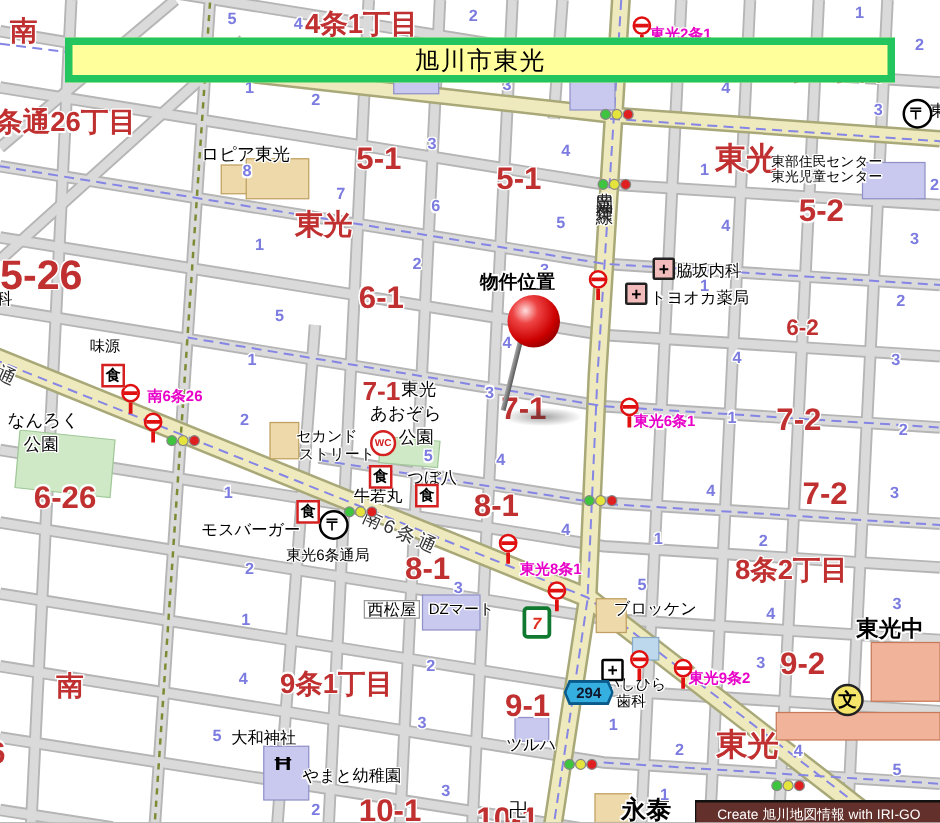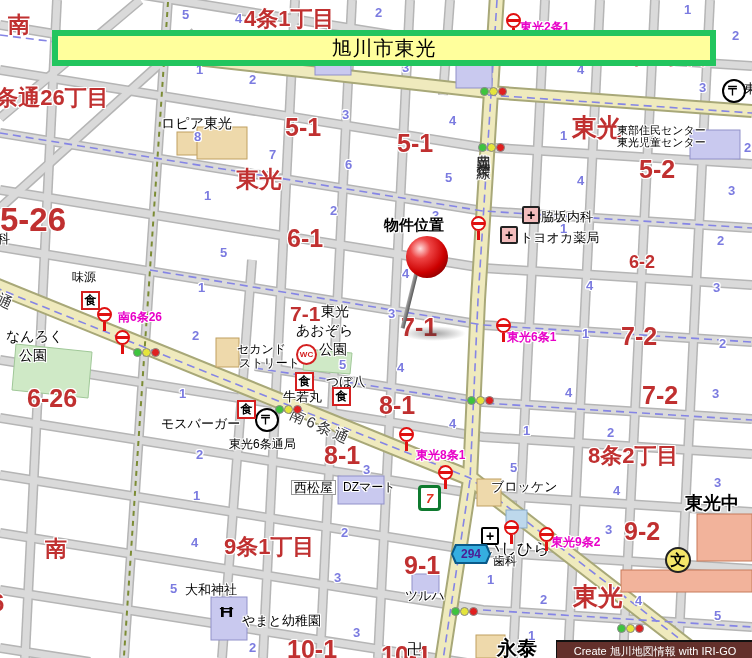--- a/index.html
+++ b/index.html
@@ -34,21 +34,21 @@
            display:flex;align-items:center;justify-content:center;font-size:12px;font-weight:bold;color:#000;}
   .ic-wc{width:17px;height:17px;background:#fff;border:2px solid #d42020;border-radius:50%;
            display:flex;align-items:center;justify-content:center;font-size:8px;font-weight:bold;color:#d42020;}
   .ic-seven{width:17px;height:20px;background:#fff;border:3px solid #0f7a2f;border-radius:4px;
            display:flex;align-items:center;justify-content:center;font-size:13px;font-weight:bold;font-style:italic;color:#e03020;}
   .ic-school{width:22px;height:22px;background:#f5e66a;border:2px solid #222;border-radius:50%;
            display:flex;align-items:center;justify-content:center;font-size:15px;font-weight:bold;color:#000;}
   .ic-shield{width:40px;height:20px;background:#0a5a8a;clip-path:polygon(10% 0,90% 0,100% 50%,90% 100%,10% 100%,0 50%);
            display:flex;align-items:center;justify-content:center;}
   .ic-shield .in{width:36px;height:16px;background:#35aee0;clip-path:polygon(10% 0,90% 0,100% 50%,90% 100%,10% 100%,0 50%);
-           display:flex;align-items:center;justify-content:center;font-size:12px;font-weight:bold;color:#4c1d95;}
+           display:flex;align-items:center;justify-content:center;font-size:12px;font-weight:bold;color:#0f172a;}
   .ic-torii{font-size:15px;font-weight:bold;color:#000;transform:scaleX(1.25);}
   #banner{position:absolute;left:52px;top:30px;width:652px;height:24px;background:#ffff9c;
           border:6px solid #22c55e;z-index:10;display:flex;align-items:center;justify-content:center;
           font-size:20px;color:#000;letter-spacing:1px;}
   #credit{position:absolute;left:556px;top:640px;width:196px;height:18px;background:#63302b;
           border-top:2px solid #111;border-left:1px solid #111;z-index:10;color:#fff;font-size:11px;
           display:flex;align-items:center;justify-content:center;white-space:nowrap;}
   #pin-shadow{position:absolute;left:402px;top:326px;width:64px;height:15px;z-index:5;
           background:radial-gradient(ellipse,rgba(50,50,50,.45),rgba(50,50,50,0) 70%);}
   #pin-stick{position:absolute;left:415px;top:270px;width:4px;height:60px;z-index:6;
@@ -225,21 +225,21 @@
       <div class="lbl poi" style="left: 319px; top: 342px; font-size: 14px;">公園</div>
       <div class="lbl poi" style="left: 237px; top: 343px; font-size: 12px;">セカンド</div>
       <div class="lbl poi" style="left: 239px; top: 357px; font-size: 12px;">ストリート</div>
       <div class="lbl poi" style="left: 326px; top: 375px; font-size: 13px;">つぼ八</div>
       <div class="lbl poi" style="left: 283px; top: 390px; font-size: 13px;">牛若丸</div>
       <div class="lbl poi" style="left: 161px; top: 417px; font-size: 13px;">モスバーガー</div>
       <div class="lbl poi" style="left: 229px; top: 438px; font-size: 12px; text-align: right;">東光6条通局</div>
       <div class="lbl poi boxed" style="left: 291px; top: 480px; font-size: 13px;">西松屋</div>
       <div class="lbl poi" style="left: 343px; top: 481px; font-size: 12px;">DZマート</div>
       <div class="lbl poi" style="left: 491px; top: 480px; font-size: 13px; font-family: Liberation Serif, serif;">ブロッケン</div>
-      <div class="lbl poi" style="left: 484px; top: 541px; font-size: 16px;">いしひら</div>
+      <div class="lbl poi" style="left: 484px; top: 541px; font-size: 12px;">いしひら</div>
       <div class="lbl poi" style="left: 493px; top: 555px; font-size: 12px;">歯科</div>
       <div class="lbl poib" style="left: 685px; top: 494px; font-size: 18px;">東光中</div>
       <div class="lbl poi" style="left: 405px; top: 589px; font-size: 13px;">ツルハ</div>
       <div class="lbl poi" style="left: 185px; top: 583px; font-size: 13px;">大和神社</div>
       <div class="lbl poi" style="left: 242px; top: 614px; font-size: 13px;">やまと幼稚園</div>
       <div class="lbl poib" style="left: 497px; top: 638px; font-size: 20px;">永泰</div>
       <div class="lbl poi" style="left: 407px; top: 641px; font-size: 15px;">卍</div>
       <div class="lbl poi" style="left: -3px; top: 232px; font-size: 13px;">科</div>
       <div class="lbl poi" style="left: 744px; top: 82px; font-size: 13px;">東</div>
       <div class="lbl vroad" style="left: 477px; top: 143px; font-size: 14px;">豊岡神楽線</div>

